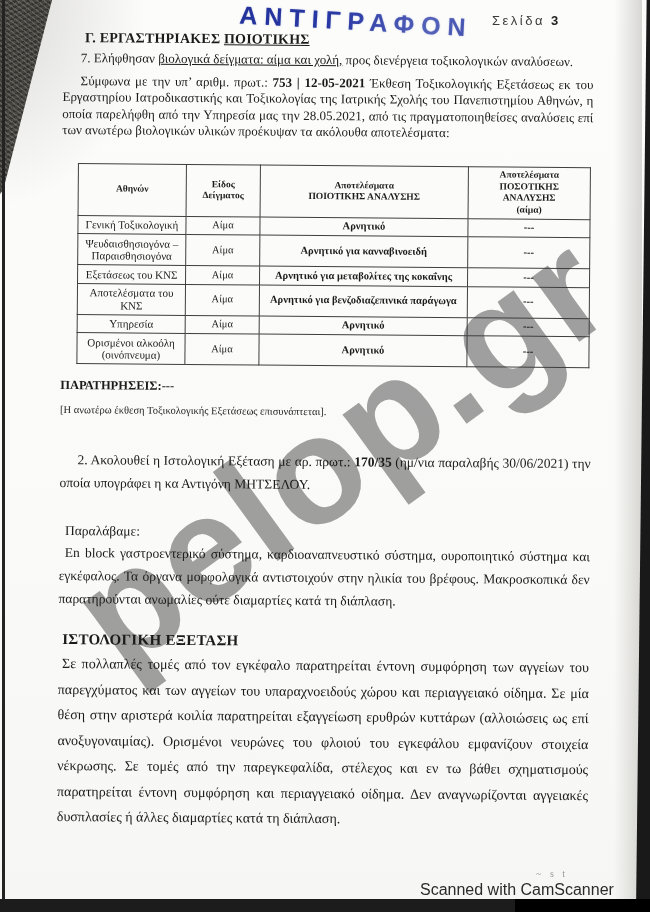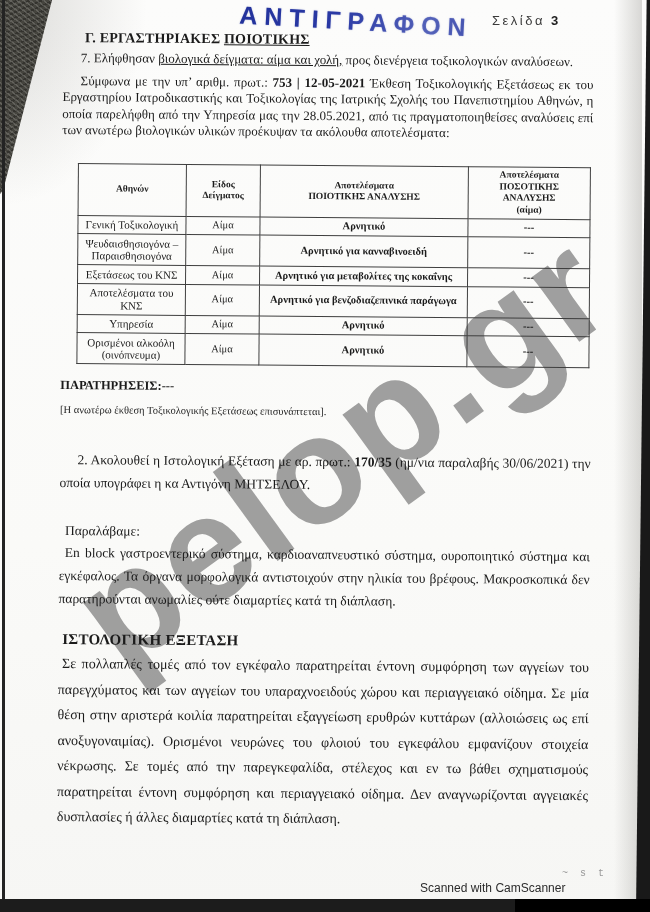--- a/index.html
+++ b/index.html
@@ -90,25 +90,25 @@
   .obs-label{font-size:12.5px;font-weight:bold;margin:14px 0 0 0;}
   .obs-note{font-size:10.5px;margin:11px 0 0 0;color:#1c1c1c;}
   .p-ref{font-size:13.5px;line-height:23px;text-align:justify;margin:33px 0 0 0;text-indent:18px;}
   .received-label{font-size:13.5px;margin:29px 0 0 0;text-indent:6px;}
   .p-loose{font-size:13.5px;line-height:23px;text-align:justify;margin:2px 0 0 0;text-indent:6px;}
   .h-hist{font-size:15px;font-weight:bold;margin:21px 0 0 4px;letter-spacing:0.3px;}
   .p-hist{font-size:14px;line-height:25.5px;text-align:justify;margin:3px 0 0 0;text-indent:4px;}
   
   .scanner{
     position:absolute;left:420px;top:881px;z-index:4;
-    font-family:"Liberation Sans", sans-serif;font-size:12px;color:#2b2b2b;
+    font-family:"Liberation Sans", sans-serif;font-size:16px;color:#2b2b2b;
   }
   .pencil-marks{
-    position:absolute;left:562px;top:868px;z-index:4;
-    font-family:Liberation Mono, monospace;font-size:10px;color:#9a9a9a;letter-spacing:3px;
+    position:absolute;left:536px;top:868px;z-index:4;
+    font-family:Liberation Serif, serif;font-size:10px;color:#9a9a9a;letter-spacing:3px;
   }
 </style>
 </head>
 <body>
 
 <div class="page-bg"></div>
 
 <div class="watermark">pelop.gr</div>
 
 <div class="corner-tl"></div>

